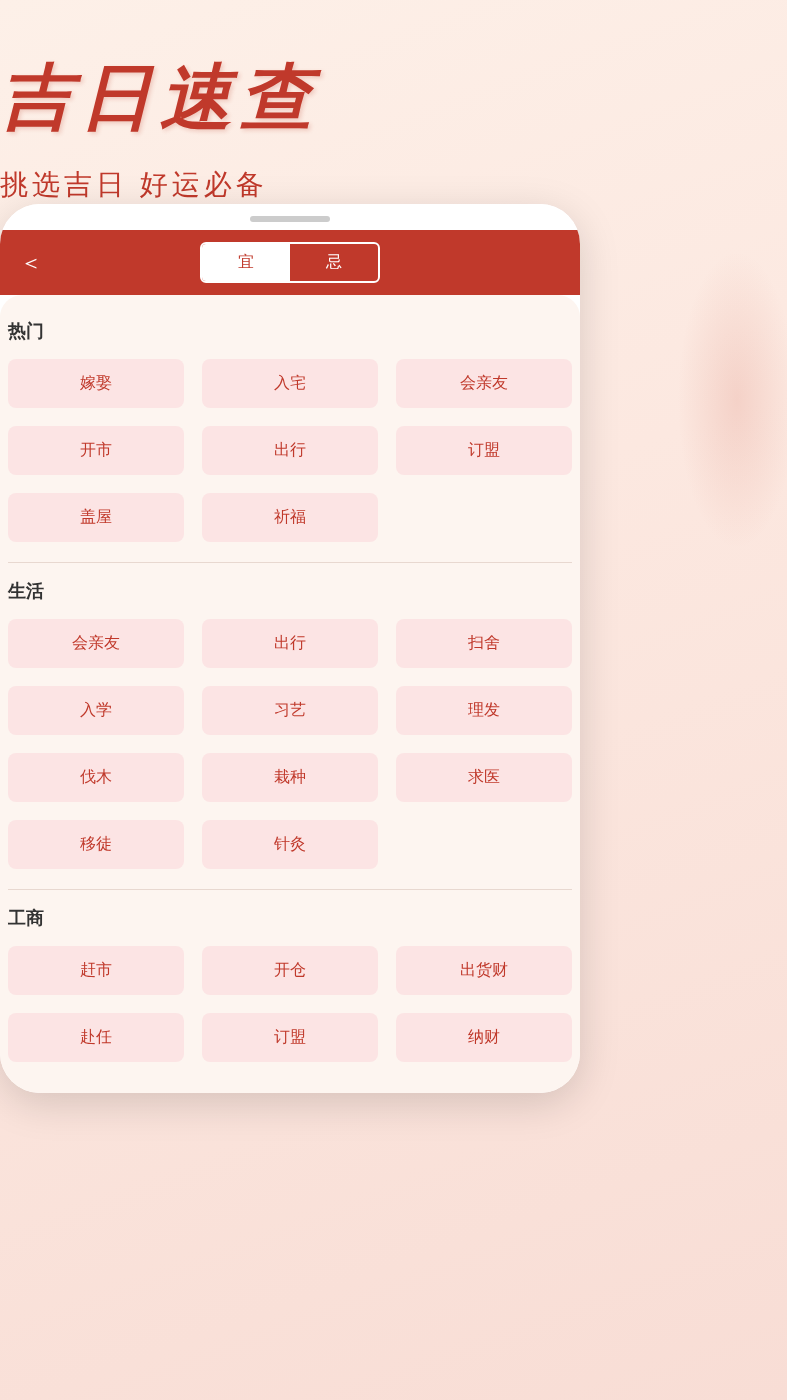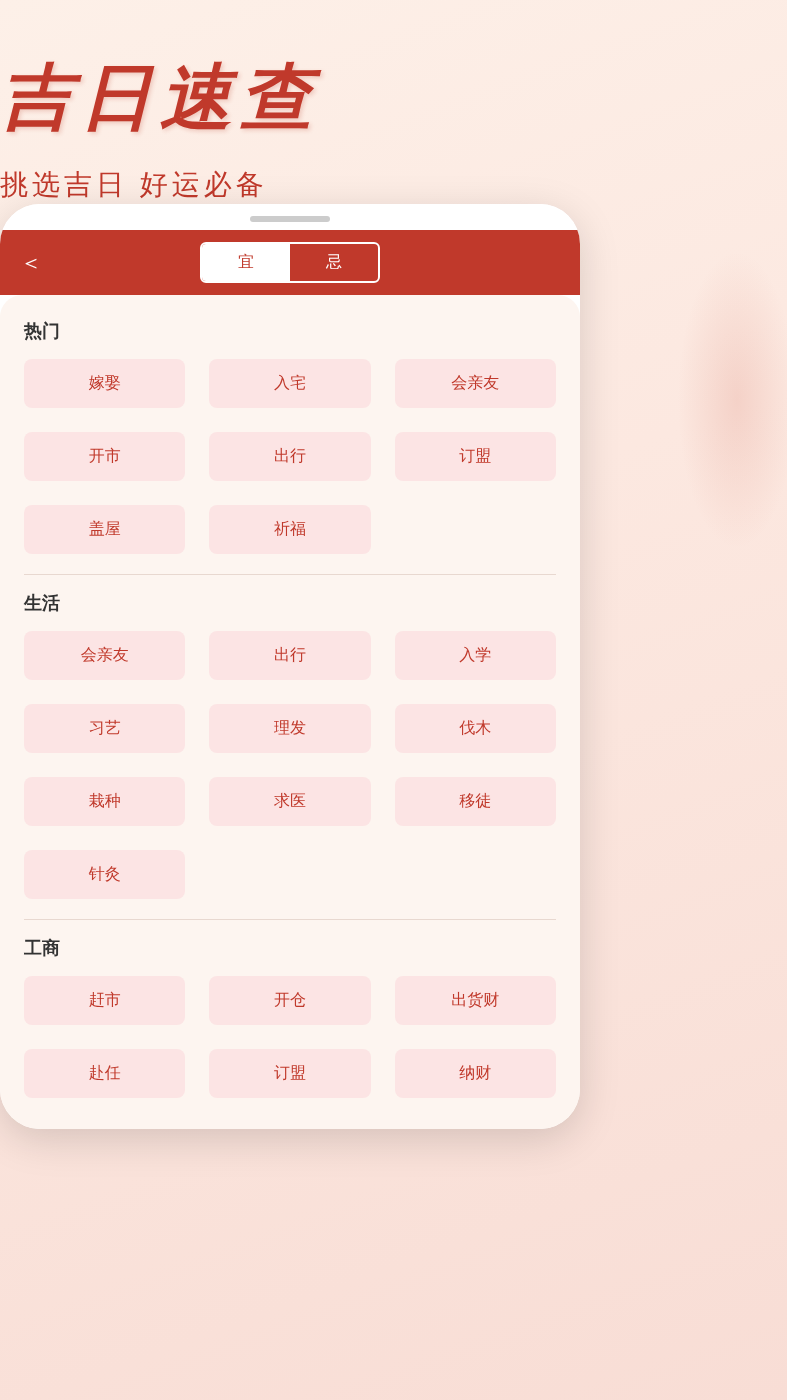--- a/index.html
+++ b/index.html
@@ -131,21 +131,21 @@
     }
 
     .tab-btn:last-child {
       background: transparent;
       color: #fff;
     }
 
     
     .app-content {
       background: #fdf5f0;
-      padding: 20px 24px 30px;
+      padding: 20px 8px 30px;
       border-radius: 22px;
     }
 
     .section-title {
       font-size: 18px;
       font-weight: 700;
       color: #333;
       margin-bottom: 16px;
       margin-top: 4px;
     }
@@ -153,21 +153,21 @@
     .section-divider {
       width: 100%;
       height: 1px;
       background: #e8d8d0;
       margin: 20px 0 16px;
     }
 
     .tag-grid {
       display: grid;
       grid-template-columns: repeat(3, 1fr);
-      gap: 24px;
+      gap: 18px;
       margin-bottom: 1px;
     }
 
     .tag-item {
       background: #fce4e4;
       border-radius: 8px;
       padding: 14px 0;
       text-align: center;
       font-size: 16px;
       color: #c0392b;
@@ -219,20 +219,21 @@
         </div>
       </div>
 
       <div class="section-divider"></div>
 
       <div class="section-block">
         <div class="section-title">生活</div>
         <div class="tag-grid">
           <div class="tag-item">会亲友</div>
           <div class="tag-item">出行</div>
+          <div class="tag-item">扫舍</div>
           <div class="tag-item">入学</div>
           <div class="tag-item">习艺</div>
           <div class="tag-item">理发</div>
           <div class="tag-item">伐木</div>
           <div class="tag-item">栽种</div>
           <div class="tag-item">求医</div>
           <div class="tag-item">移徒</div>
           <div class="tag-item">针灸</div>
         </div>
       </div>

